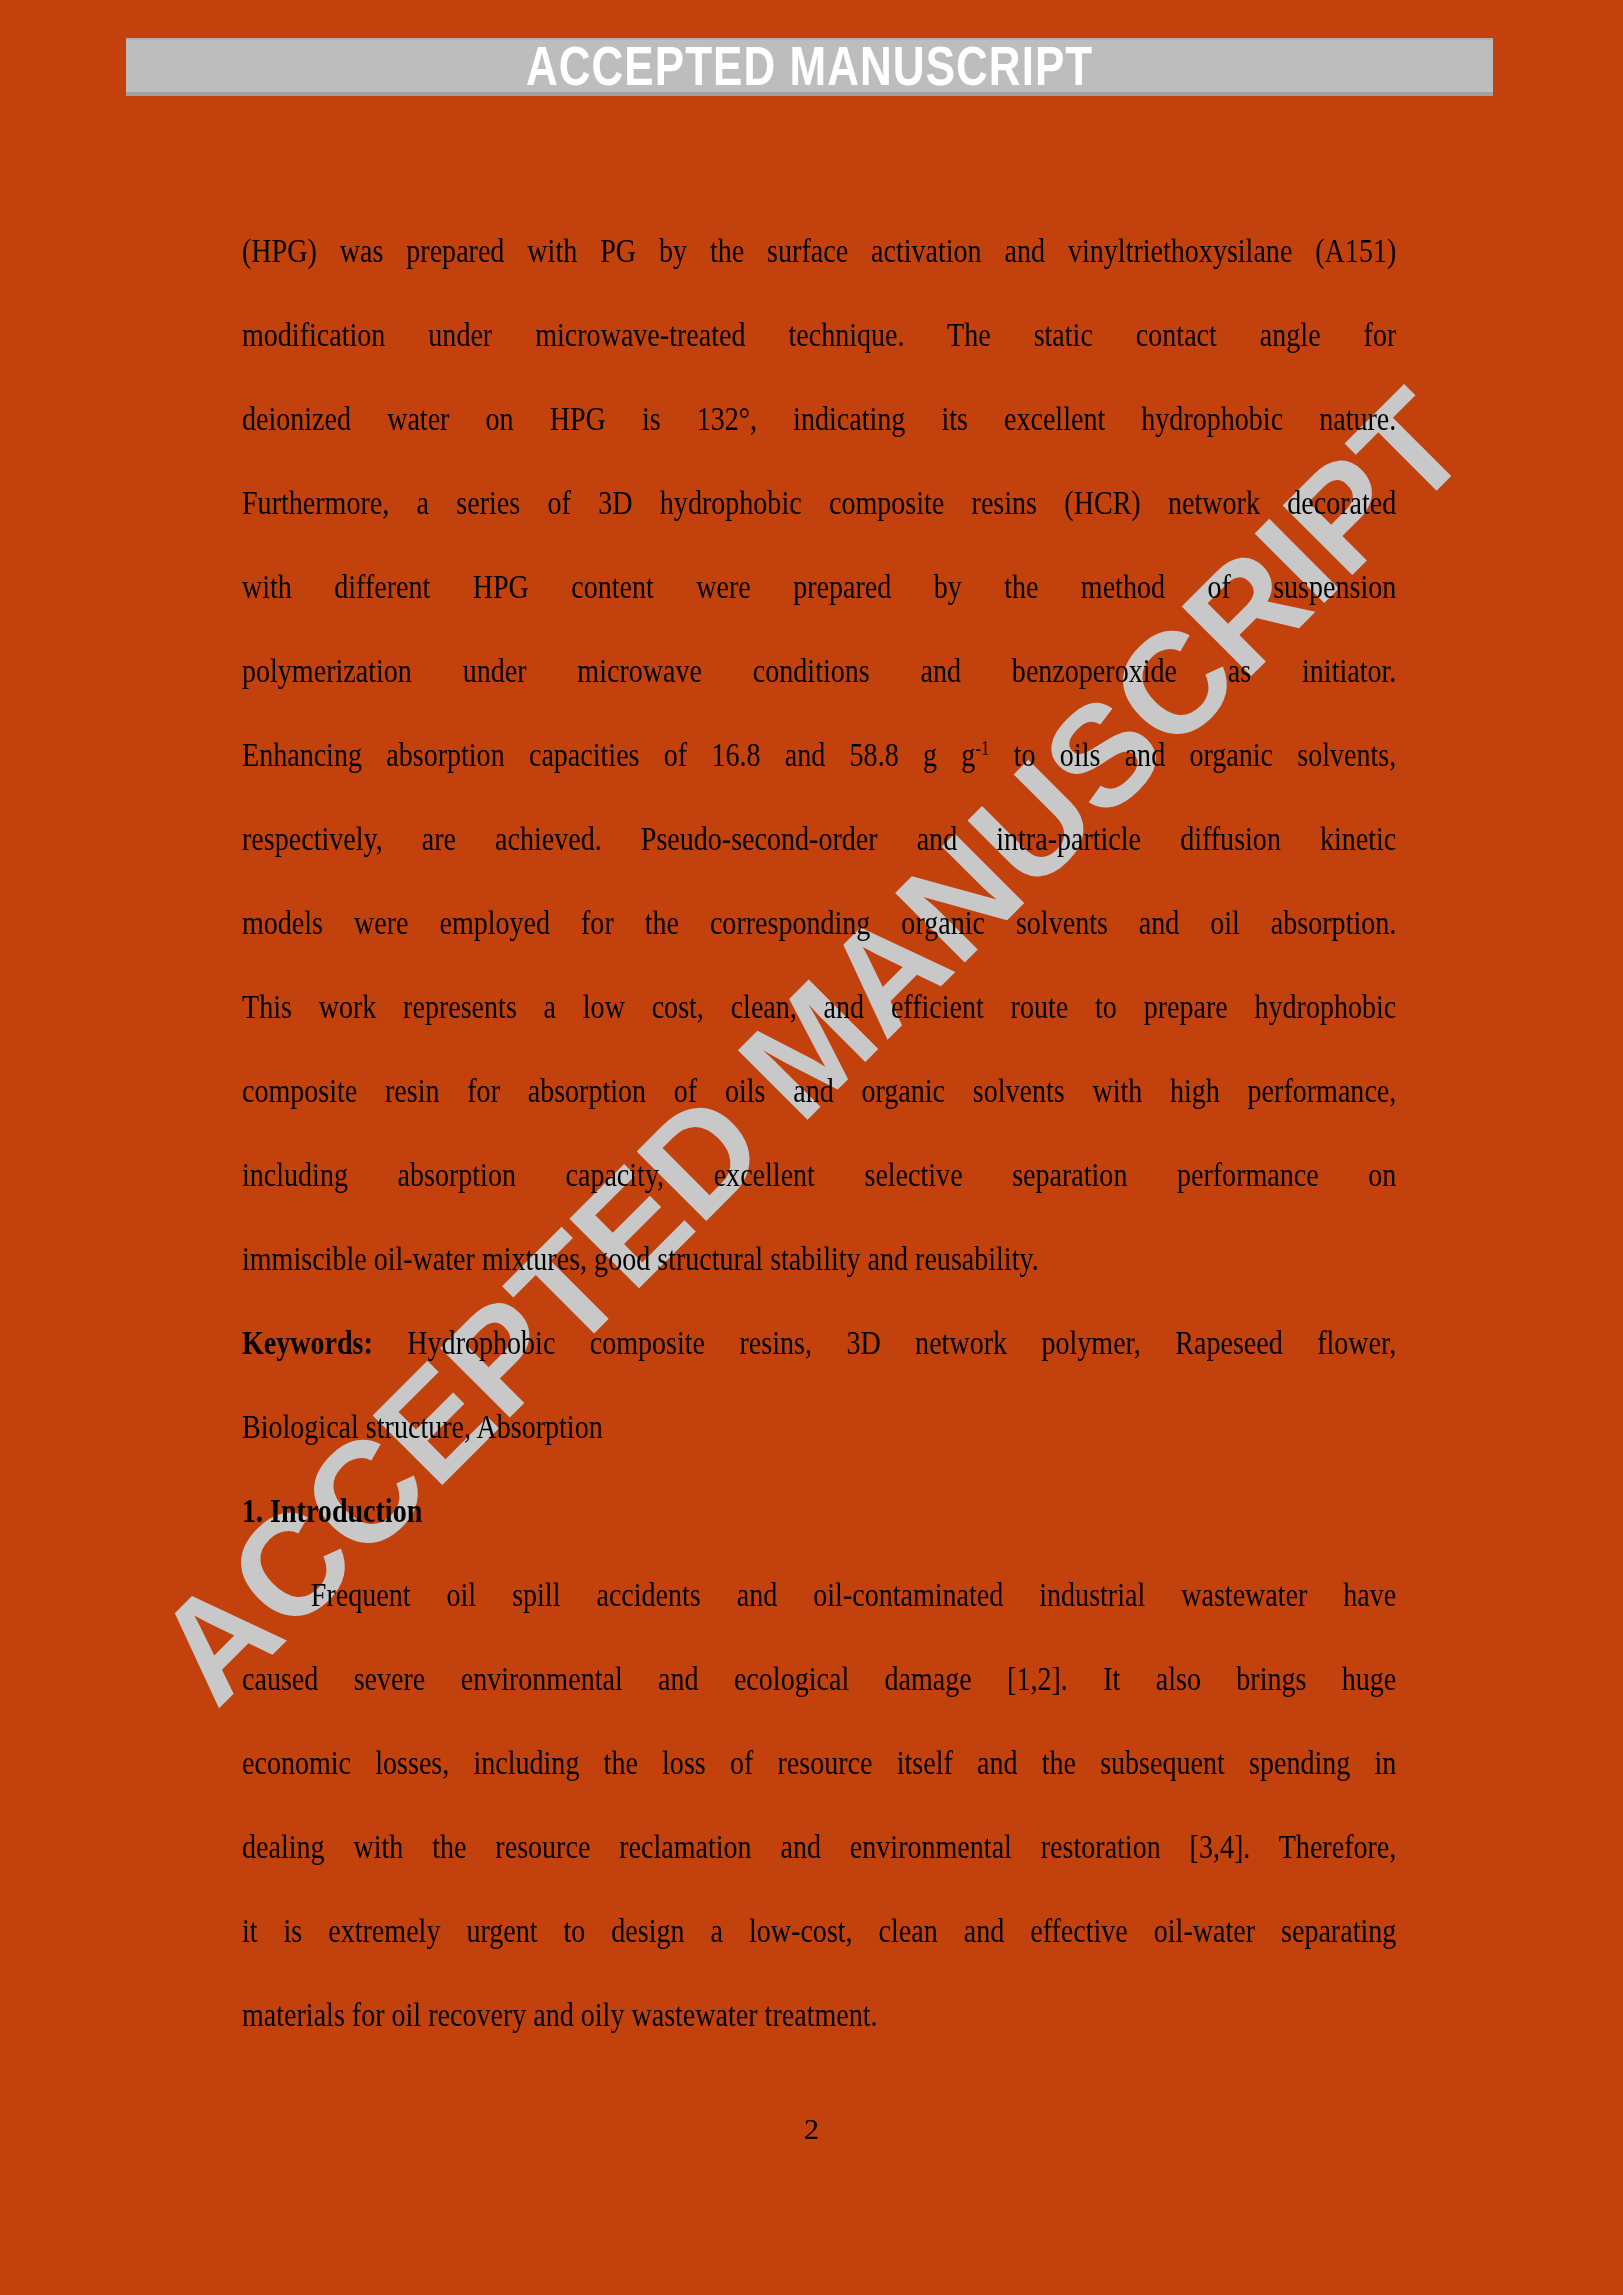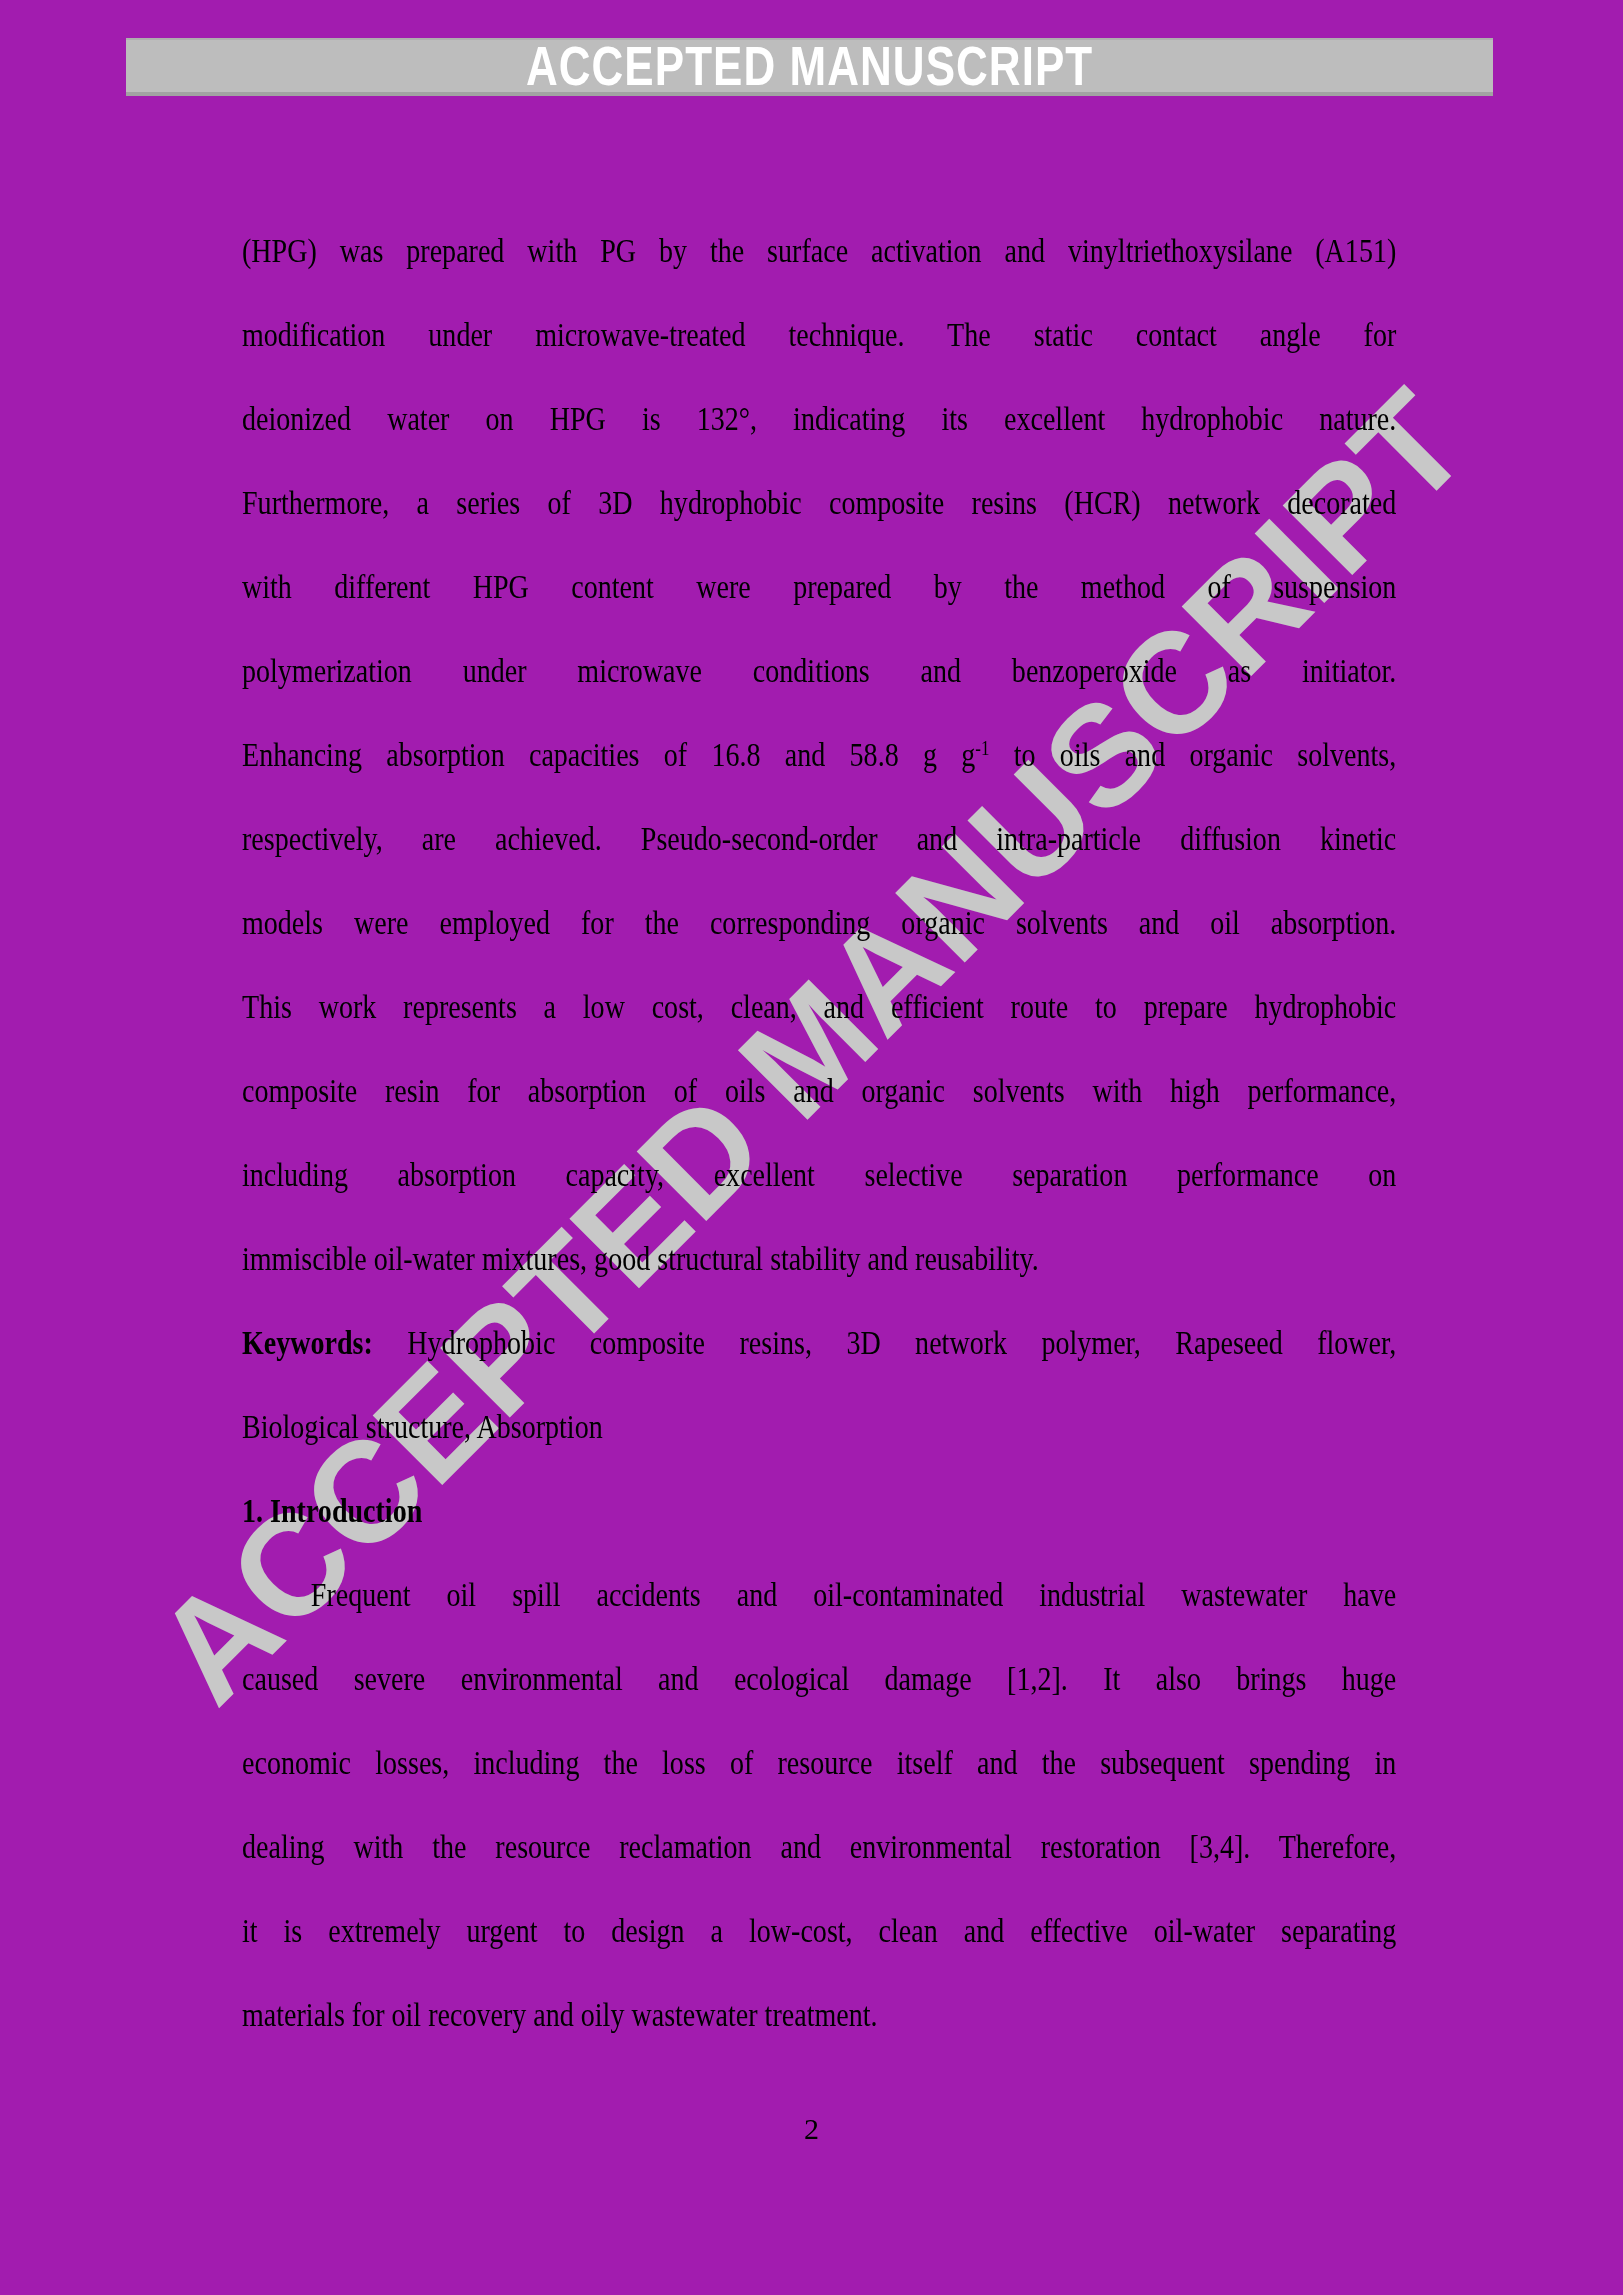--- a/index.html
+++ b/index.html
@@ -1,20 +1,20 @@
 <!DOCTYPE html>
 <html style="font-size:10.5px"><head>
 <meta charset="utf-8">
 <style>
   html, body { margin: 0; padding: 0; background: #ffffff; }
   .page {
     position: relative;
     width: 1623px;
     height: 2295px;
-    background: #a21caf;
+    background: #c2410c;
     overflow: hidden;
     font-family: "Liberation Serif", serif;
     color: #000;
   }
 
   
   .banner {
     position: absolute;
     left: 126px;
     top: 38px;

